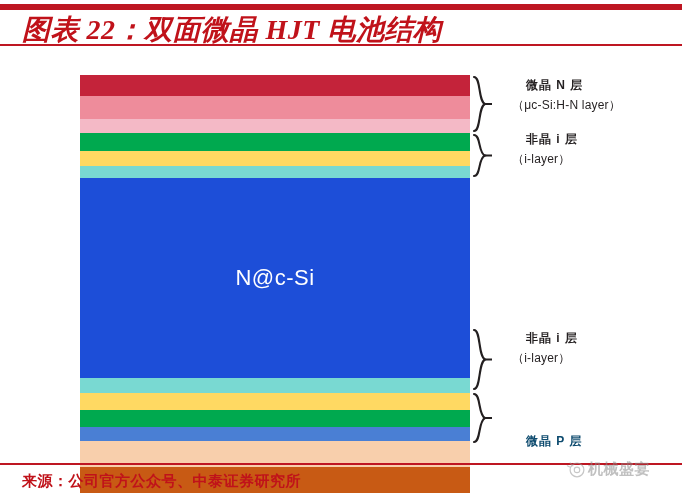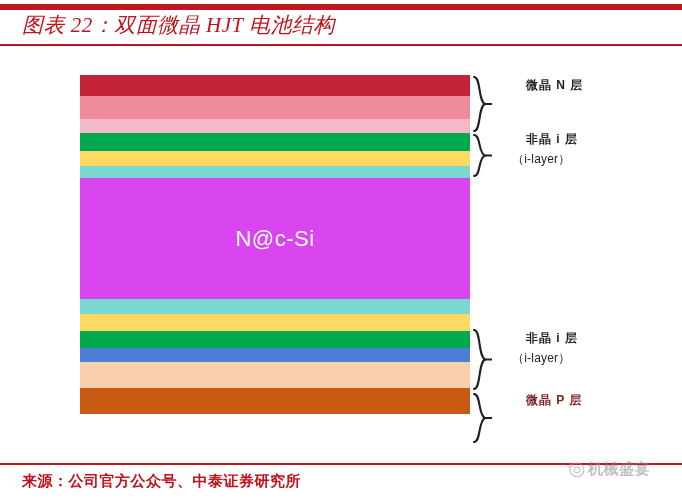--- a/index.html
+++ b/index.html
@@ -24,22 +24,22 @@
     width: 682px;
     height: 6px;
     background: #BE1622;
   }
   .title {
     position: absolute;
     left: 22px;
     top: 11px;
     font-family: "Liberation Serif", "DejaVu Serif", serif;
     font-style: italic;
-    font-weight: normal;
-    font-size: 21px;
+    font-weight: bold;
+    font-size: 28px;
     color: #C0121A;
     letter-spacing: 0.5px;
     white-space: nowrap;
   }
   .title-rule {
     position: absolute;
     left: 0;
     top: 44px;
     width: 682px;
     height: 2px;
@@ -89,21 +89,21 @@
     font-family: "Liberation Sans", "DejaVu Sans", sans-serif;
     letter-spacing: 1px;
   }
   .annot .en {
     font-size: 12px;
     color: #231f20;
     font-family: "Liberation Sans", "DejaVu Sans", sans-serif;
     margin-top: 3px;
     letter-spacing: 0.2px;
   }
-  .annot.red .cn, .annot.red .en { color: #7f1d1d; }
+  .annot.red .cn, .annot.red .en { color: #0c4a6e; margin-top: 41px; }
   .annot .cn.indent { padding-left: 14px; }
 
   
   .foot-rule {
     position: absolute;
     left: 0;
     top: 463px;
     width: 682px;
     height: 2px;
     background: #BE1622;
@@ -149,21 +149,21 @@
 <div class="stack">
 
   <div class="layer" style="height:21px;background:#C4233A;"></div>
   <div class="layer" style="height:23px;background:#EE8C9B;"></div>
   <div class="layer" style="height:14px;background:#F4B9C6;"></div>
 
   <div class="layer" style="height:18px;background:#00A94F;"></div>
   <div class="layer" style="height:15px;background:#FFD962;"></div>
   <div class="layer" style="height:12px;background:#79D9D2;"></div>
 
-  <div class="layer" style="height:121px;background:#d946ef;">
+  <div class="layer" style="height:200px;background:#1d4ed8;">
     <div class="bulk-label">N@c-Si</div>
   </div>
 
   <div class="layer" style="height:15px;background:#79D9D2;"></div>
   <div class="layer" style="height:17px;background:#FFD962;"></div>
   <div class="layer" style="height:17px;background:#00A94F;"></div>
   <div class="layer" style="height:14px;background:#4A7FD4;"></div>
 
   <div class="layer" style="height:26px;background:#F8CFAC;"></div>
   <div class="layer" style="height:26px;background:#C85A14;"></div>
@@ -192,20 +192,21 @@
 
 <div class="brace" style="left:472px; top:392px;">
   <svg width="20" height="52" viewBox="0 0 20 52" fill="none" xmlns="http://www.w3.org/2000/svg">
     <path d="M2 2 C 9 2, 6 23, 13 26 C 6 29, 9 50, 2 50" stroke="#231f20" stroke-width="2.1" fill="none" stroke-linecap="round"></path>
     <path d="M13 26 H 20" stroke="#231f20" stroke-width="2.1" stroke-linecap="round"></path>
   </svg>
 </div>
 
 <div class="annot" style="left:512px; top:77px;">
   <div class="cn indent">微晶 N 层</div>
+  <div class="en">（μc-Si:H-N layer）</div>
 </div>
 
 <div class="annot" style="left:512px; top:131px;">
   <div class="cn indent">非晶 i 层</div>
   <div class="en">（i-layer）</div>
 </div>
 
 <div class="annot" style="left:512px; top:330px;">
   <div class="cn indent">非晶 i 层</div>
   <div class="en">（i-layer）</div>

